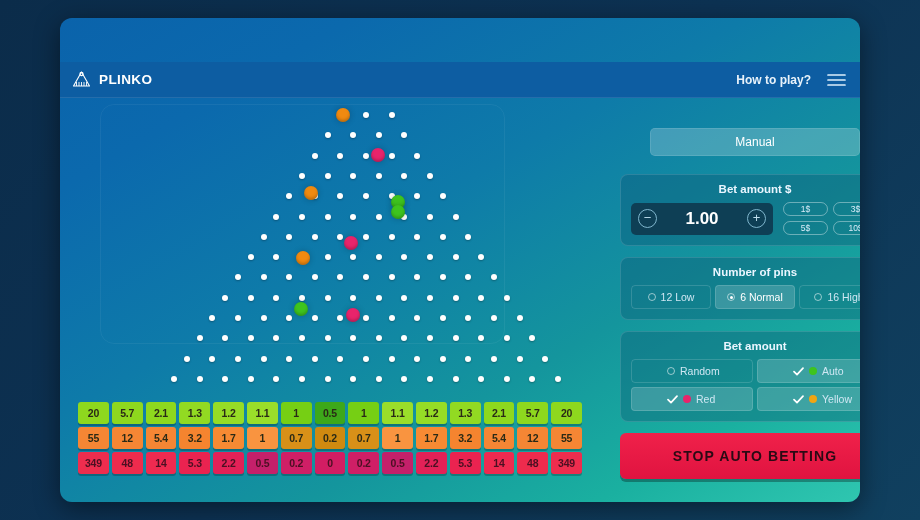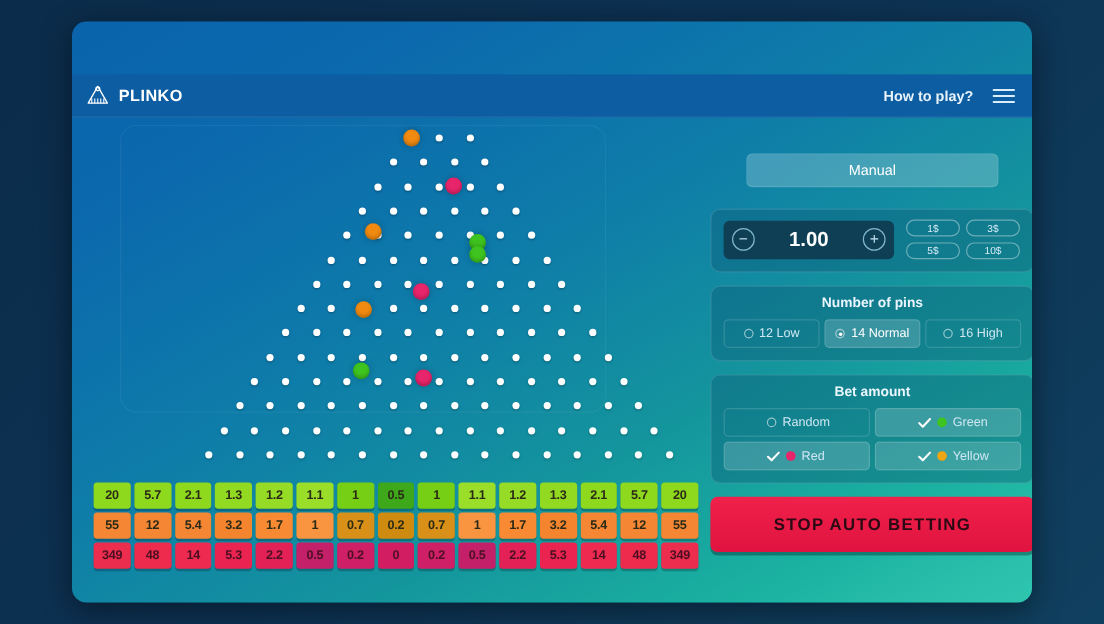--- a/index.html
+++ b/index.html
@@ -97,21 +97,21 @@
     font-size: 10.5px; font-weight: bold;
     color: #2a2a16;
     box-shadow: 0 2px 0 rgba(0,0,0,.22);
     letter-spacing: -.2px;
   }
   .row-red .cell { color: #4a1022; }
 
   
   .controls {
     position: absolute;
-    left: 532px; top: 110px; width: 270px;
+    left: 560px; top: 110px; width: 270px;
   }
   .seg {
     display: flex;
     width: 210px; margin: 0 auto 18px auto;
     height: 28px;
     border-radius: 5px;
     background: rgba(255,255,255,.07);
     border: 1px solid rgba(255,255,255,.25);
     overflow: hidden;
   }
@@ -424,20 +424,21 @@
         </div>
     </div>
 
     <div class="controls">
 
       <div class="seg">
         <div class="active">Manual</div>
       </div>
 
       <div class="card">
+        <div class="card-title">Bet amount $</div>
         <div class="bet-row">
           <div class="bet-input">
             <div class="circ-btn">−</div>
             <div class="bet-val">1.00</div>
             <div class="circ-btn">+</div>
           </div>
           <div class="quick">
             <div>1$</div>
             <div>3$</div>
             <div>5$</div>
@@ -448,21 +449,21 @@
 
       <div class="card">
         <div class="card-title">Number of pins</div>
         <div class="opts">
           <div class="opt">
             <span class="radio"></span>
             <span>12 Low</span>
           </div>
           <div class="opt sel">
             <span class="radio on"></span>
-            <span>14 Normal</span>
+            <span>6 Normal</span>
           </div>
           <div class="opt">
             <span class="radio"></span>
             <span>16 High</span>
           </div>
         </div>
       </div>
 
       <div class="card">
         <div class="card-title">Bet amount</div>
@@ -471,21 +472,21 @@
             <span class="radio"></span>
             <span>Random</span>
           </div>
           <div class="copt on">
             <span>
               <svg class="check" viewBox="0 0 11 9">
                   <path d="M1 4.6 L4 7.6 L10 1.2" fill="none" stroke="#fff" stroke-width="1.7" stroke-linecap="round" stroke-linejoin="round"></path>
                 </svg>
             </span>
             <span class="dot" style="background:#3ec41e"></span>
-            <span>Green</span>
+            <span>Auto</span>
           </div>
           <div class="copt on">
             <span>
               <svg class="check" viewBox="0 0 11 9">
                   <path d="M1 4.6 L4 7.6 L10 1.2" fill="none" stroke="#fff" stroke-width="1.7" stroke-linecap="round" stroke-linejoin="round"></path>
                 </svg>
             </span>
             <span class="dot" style="background:#e8246b"></span>
             <span>Red</span>
           </div>

